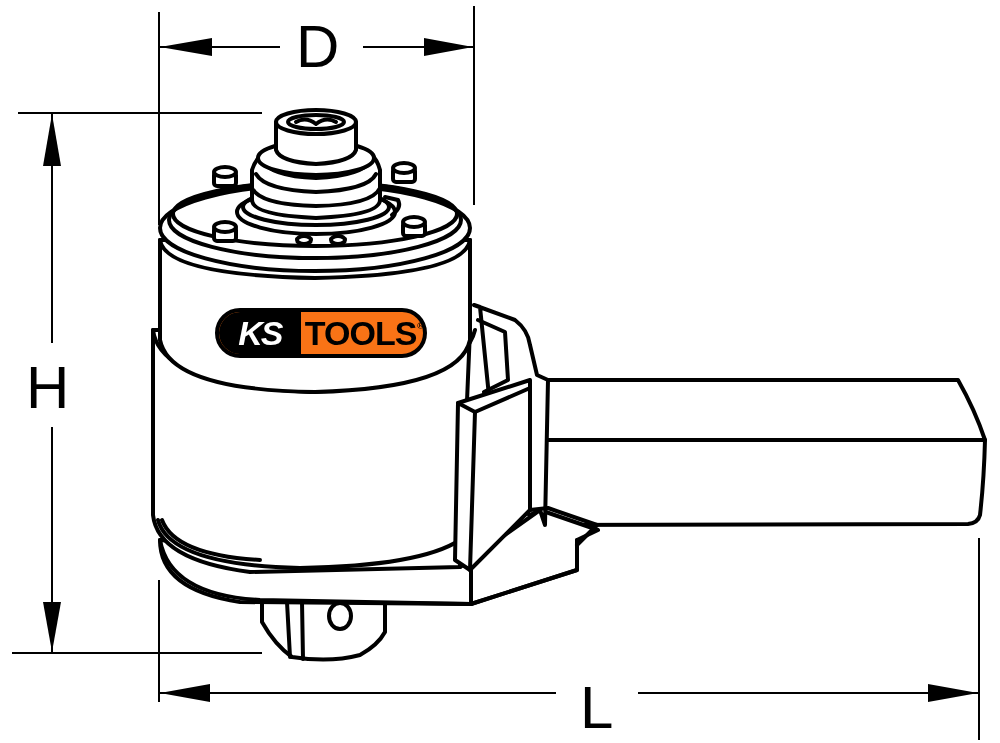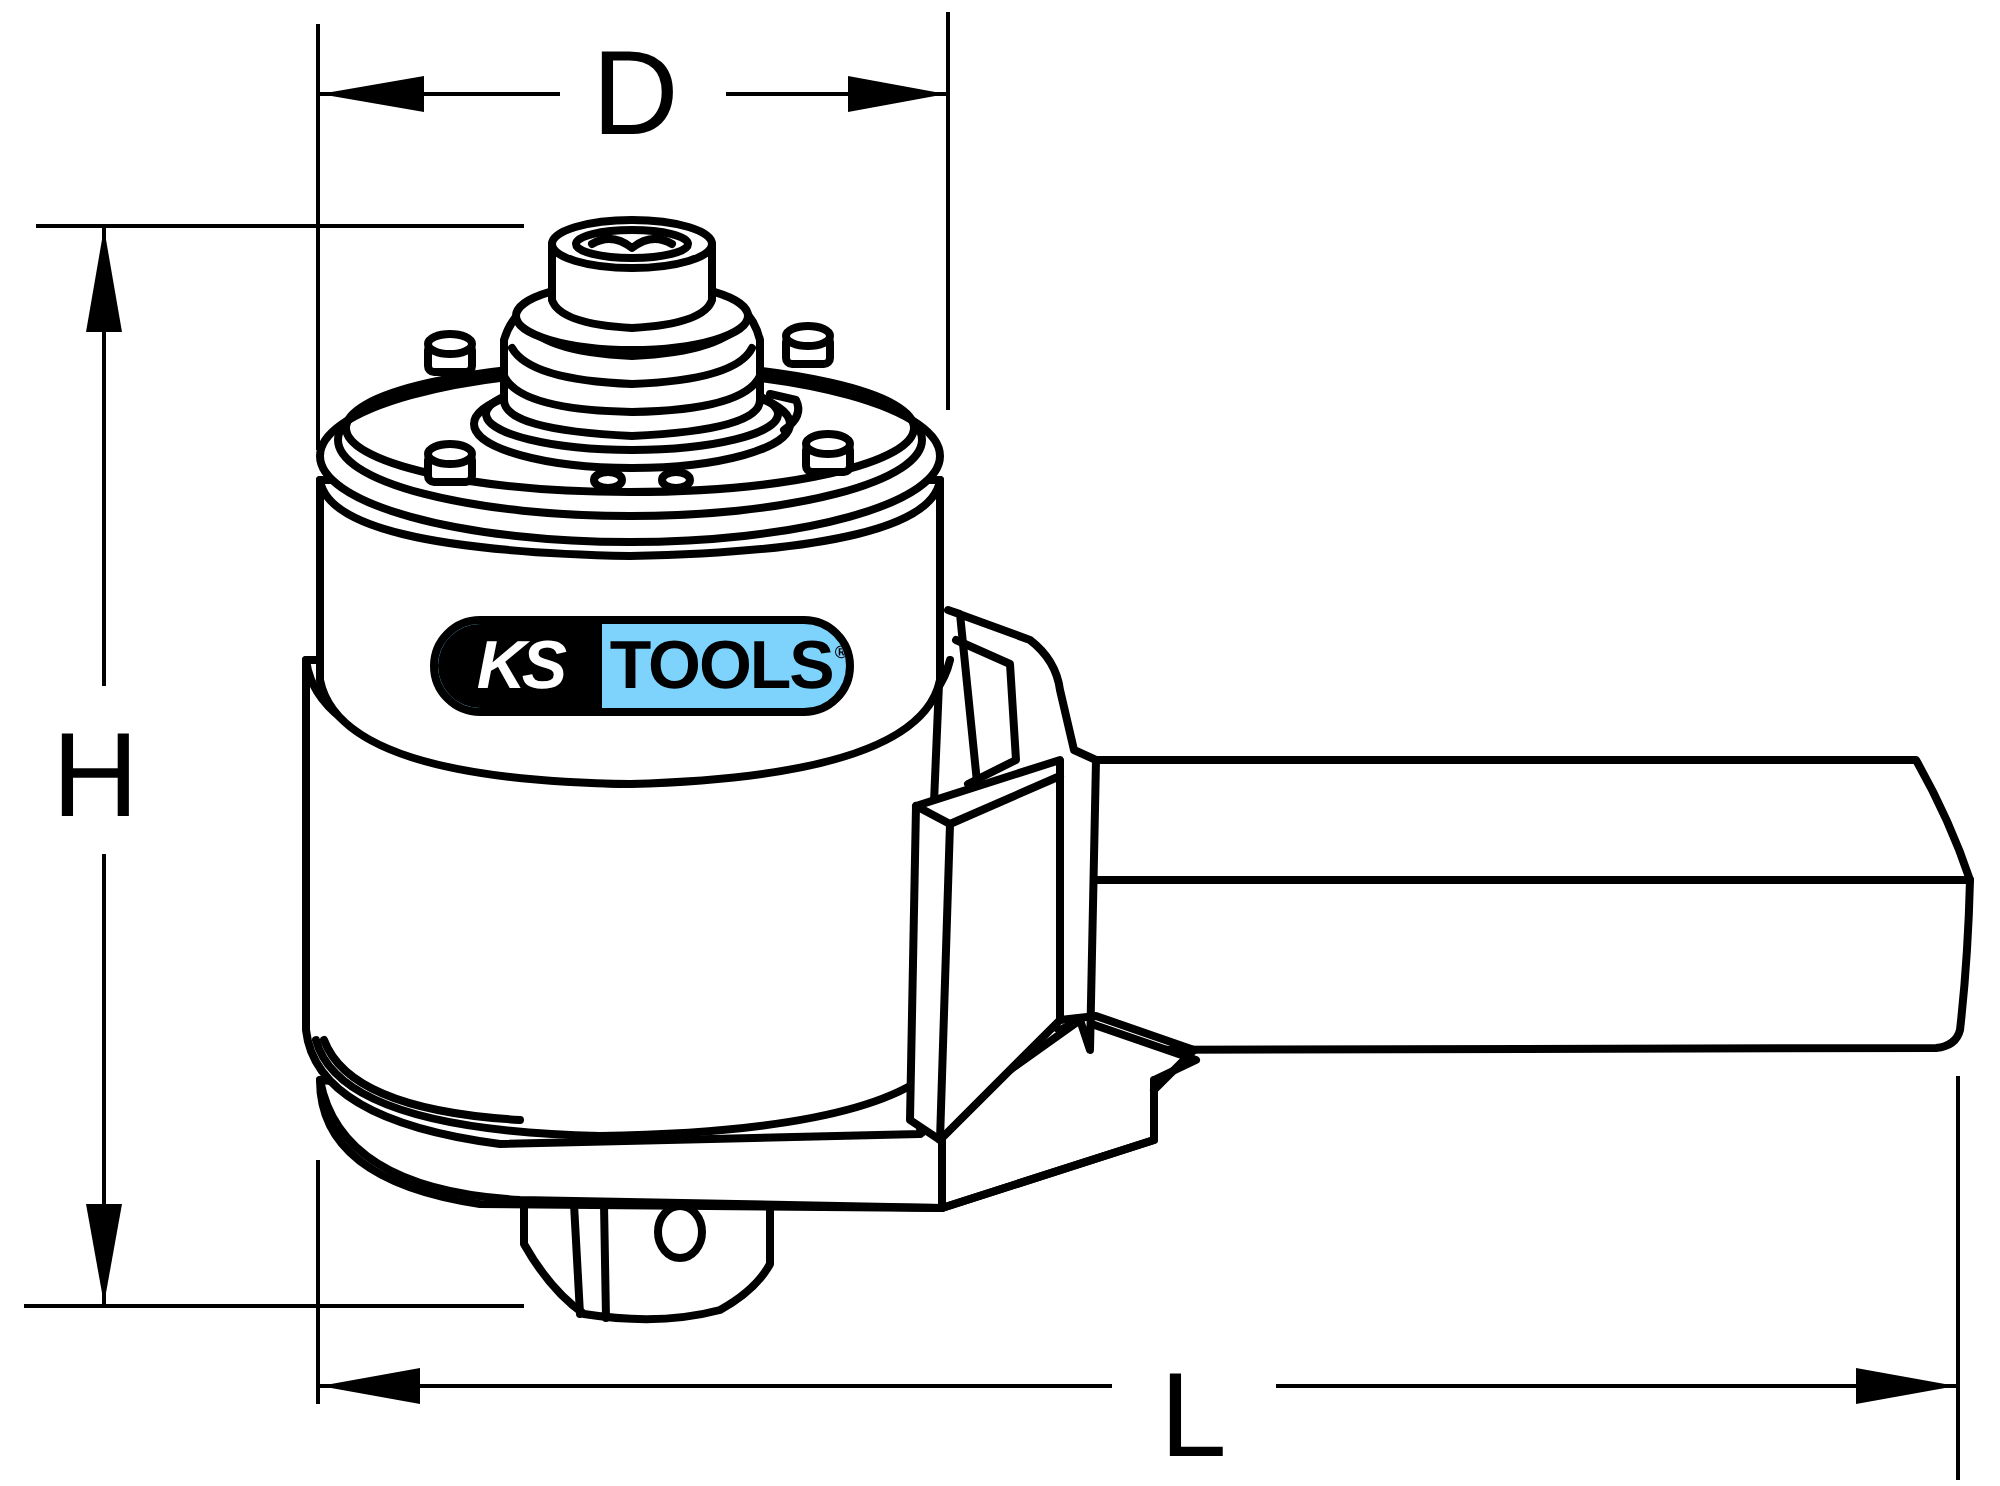--- a/index.html
+++ b/index.html
@@ -6,21 +6,21 @@
   body { width: 1000px; height: 743px; overflow: hidden; position: relative; font-family: "Liberation Sans", sans-serif; }
   #drawing { position: absolute; left: 0; top: 0; width: 1000px; height: 743px; }
   .ln { fill: none; stroke: #000; stroke-width: 4; stroke-linejoin: round; stroke-linecap: round; }
   .wf { fill: #fff; stroke: #000; stroke-width: 4; stroke-linejoin: round; }
   .thin { fill: none; stroke: #000; stroke-width: 2; }
   .arrow { fill: #000; }
   .dim-label { position: absolute; font-family: "Liberation Sans", sans-serif; font-size: 60px; color: #000; line-height: 1; }
   #label-d { left: 296px; top: 17px; }
   #label-h { left: 26px; top: 358px; }
   #label-l { left: 580px; top: 678px; }
-  .logo { position: absolute; left: 215px; top: 308px; width: 212px; height: 50px; border: 4px solid #000; border-radius: 28px; box-sizing: border-box; display: flex; overflow: hidden; background: #7dd3fc; }
+  .logo { position: absolute; left: 215px; top: 308px; width: 212px; height: 50px; border: 4px solid #000; border-radius: 28px; box-sizing: border-box; display: flex; overflow: hidden; background: #f97316; }
   .logo-ks { background: #000; color: #fff; width: 84px; display: flex; align-items: center; justify-content: center; font-style: italic; font-weight: bold; font-size: 34px; letter-spacing: -2px; }
   .logo-tools { color: #000; display: flex; align-items: center; padding-left: 4px; font-weight: bold; font-size: 34px; letter-spacing: -1px; }
   .logo-reg { font-size: 9px; vertical-align: top; margin-left: 1px; margin-top: -14px; }
 </style>
 </head>
 <body>
 
 <svg id="drawing" viewBox="0 0 1000 743" xmlns="http://www.w3.org/2000/svg">
 
   <g>

